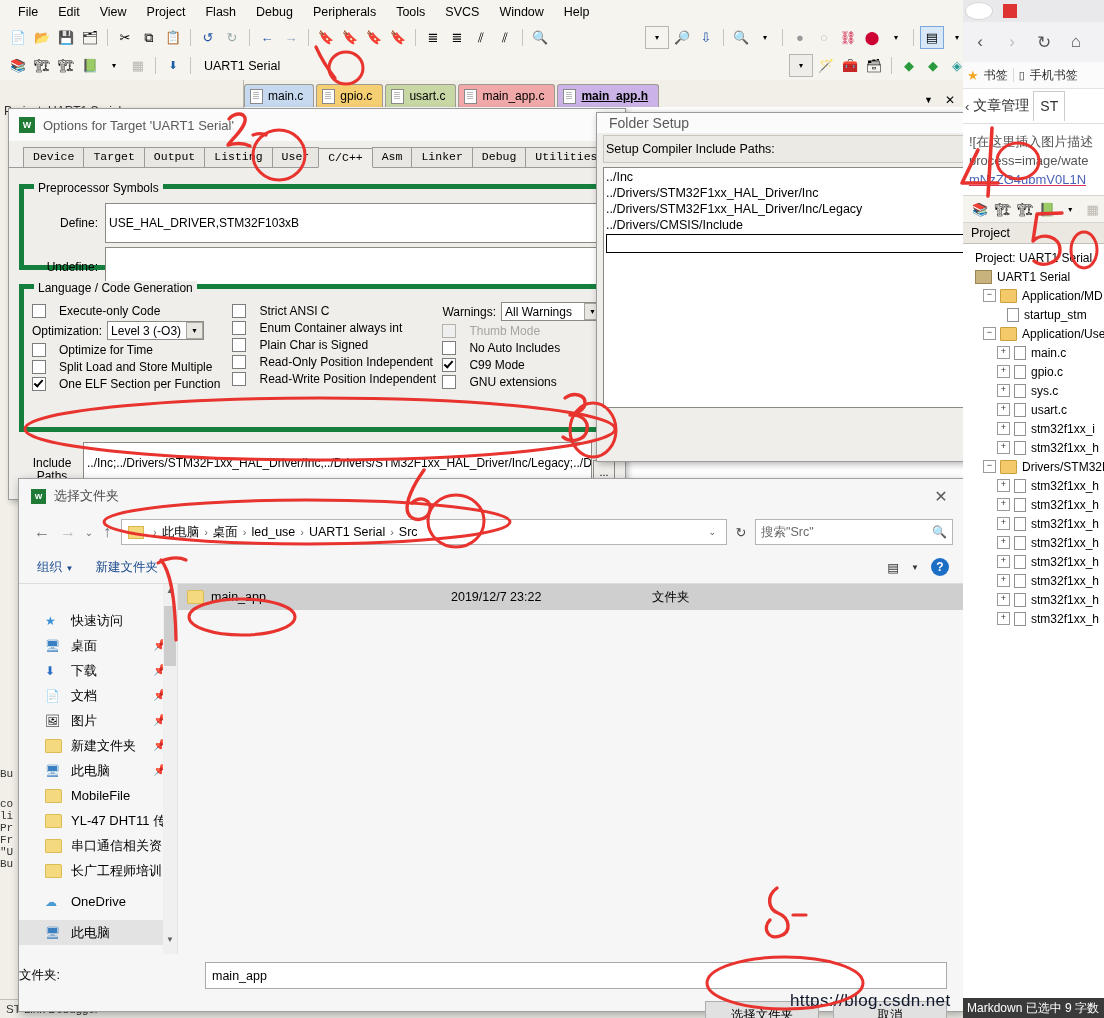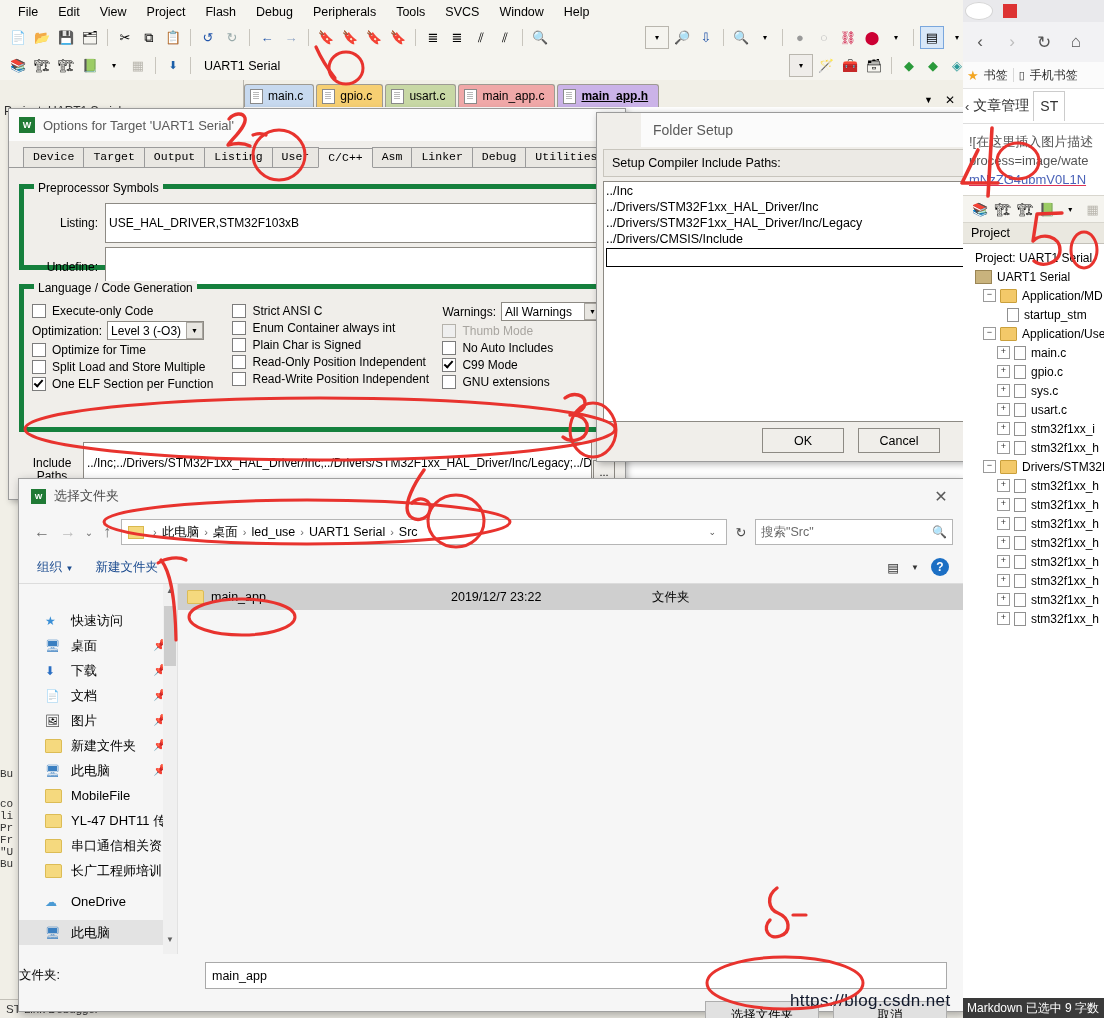--- a/index.html
+++ b/index.html
@@ -41,30 +41,30 @@
   .otab{font-family:"Liberation Mono",monospace;font-size:11.5px;padding:2px 9px 3px 9px;border:1px solid #9b9b9b;border-bottom:none;background:#e9e7e2;margin-right:-1px;}
   .otab.sel{background:#f0eeea;border-bottom:1px solid #f0eeea;position:relative;top:1px;}
   .group{border:5px solid #15803d;margin:10px 10px 4px 10px;position:relative;padding:12px 8px 8px 8px;}
   .group>.glabel{position:absolute;top:-8px;left:10px;background:#f0eeea;padding:0 4px;font-size:12px;}
   .row{display:flex;align-items:center;margin:4px 0;}
   .lbl{font-size:12px;}
   .tbox{border:1px solid #8d8a84;background:#fff;height:18px;font-size:12px;padding:10px 3px;display:flex;align-items:center;overflow:hidden;white-space:nowrap;}
   .cb{width:12px;height:12px;border:1px solid #7c7c7c;background:#fff;margin-right:6px;display:inline-block;position:relative;flex:none;}
   .cb.on:after{content:"";position:absolute;left:3px;top:0px;width:3px;height:7px;border:solid #000;border-width:0 2px 2px 0;transform:rotate(42deg);}
   .cb.dis{background:#efefef;border-color:#b5b2ab;}
-  .ckrow{display:flex;align-items:center;font-size:12px;margin:3px 0;}
+  .ckrow{display:flex;align-items:center;font-size:12px;margin:3px 0;gap:7px;}
   .ckrow.dim{color:#a8a5a0;}
   .sel-box{border:1px solid #8d8a84;background:#fff;height:17px;display:flex;align-items:center;font-size:12px;padding-left:3px;}
   .sel-box .arw{margin-left:auto;width:15px;height:15px;background:#e8e6e1;border:1px solid #a9a6a0;display:flex;align-items:center;justify-content:center;font-size:7px;}
   
   #folderdlg{left:596px;top:112px;width:508px;height:348px;background:#f0eeea;border:1px solid #9b9b9b;box-shadow:2px 2px 7px rgba(0,0,0,.3);}
-  #fdtitle{height:34px;display:flex;align-items:center;padding:0 6px 0 12px;background:#fbfbfb;margin-left:44px;}
+  #fdtitle{height:20px;display:flex;align-items:center;padding:0 6px 0 12px;background:#fbfbfb;}
   #fdtitle .t{font-size:14px;color:#5a5a5a;flex:1;}
   #fdtitle .b{width:30px;text-align:center;font-size:15px;color:#7d7d7d;}
-  #fdbar{margin:2px 6px 0 6px;height:26px;background:#eceae5;border:1px solid #c8c5bd;display:flex;align-items:center;padding:0 2px 0 8px;}
+  #fdbar{margin:2px 6px 0 6px;height:26px;background:#eceae5;border:1px solid #c8c5bd;display:flex;align-items:center;padding:0 2px 0 2px;}
   #fdbar .t{font-size:12.5px;flex:1;}
   .fdbtn{width:22px;height:20px;border:1px solid #a9a6a0;background:#f3f1ec;display:flex;align-items:center;justify-content:center;font-size:11px;margin-left:2px;}
   .fdbtn.plain{border:none;background:transparent;}
   #fdlist{margin:4px 6px 0 6px;height:238px;background:#fff;border:1px solid #8d8a84;font-size:12.5px;padding:1px 0 0 2px;}
   #fdlist .it{height:16px;line-height:16px;}
   #fdedit{height:17px;border:1px solid #000;margin:1px 2px 0 0;display:flex;align-items:center;}
   #fdedit .dots{margin-left:auto;width:17px;height:15px;border:1px solid #7d7a74;background:#f0eeea;font-size:10px;display:flex;align-items:center;justify-content:center;}
   #fdbtns{position:absolute;left:0;bottom:8px;width:508px;display:flex;justify-content:center;gap:14px;}
   .wbtn{width:80px;height:23px;border:1px solid #8d8a84;background:#f0eeea;display:flex;align-items:center;justify-content:center;font-size:12.5px;}
   
@@ -289,21 +289,21 @@
     <span class="otab sel">C/C++</span>
     <span class="otab">Asm</span>
     <span class="otab">Linker</span>
     <span class="otab">Debug</span>
     <span class="otab">Utilities</span>
   </div>
 
   <div class="group" style="margin-top:16px;height:56px;">
     <span class="glabel">Preprocessor Symbols</span>
     <div class="row" style="margin-top:2px;">
-      <span class="lbl" style="width:66px;text-align:right;padding-right:7px;">Listing:</span>
+      <span class="lbl" style="width:66px;text-align:right;padding-right:7px;">Define:</span>
       <span class="tbox" style="flex:1;">USE_HAL_DRIVER,STM32F103xB</span>
     </div>
     <div class="row">
       <span class="lbl" style="width:66px;text-align:right;padding-right:7px;">Undefine:</span>
       <span class="tbox" style="flex:1;"></span>
     </div>
   </div>
 
   <div class="group" style="margin-top:14px;height:118px;">
     <span class="glabel">Language / Code Generation</span>
@@ -421,24 +421,20 @@
   </div>
   <div id="fdlist">
     <div class="it">../Inc</div>
     <div class="it">../Drivers/STM32F1xx_HAL_Driver/Inc</div>
     <div class="it">../Drivers/STM32F1xx_HAL_Driver/Inc/Legacy</div>
     <div class="it">../Drivers/CMSIS/Include</div>
     <div id="fdedit">
       <span style="padding-left:3px;"></span>
       <span class="dots">...</span>
     </div>
-  </div>
-  <div id="fdbtns">
-    <span class="wbtn">OK</span>
-    <span class="wbtn">Cancel</span>
   </div>
 </div>
 
 <div class="abs" id="pick">
   <div id="picktitle">
     <span class="appico">W</span>
     <span class="t">选择文件夹</span>
     <span class="x">✕</span>
   </div>
 

